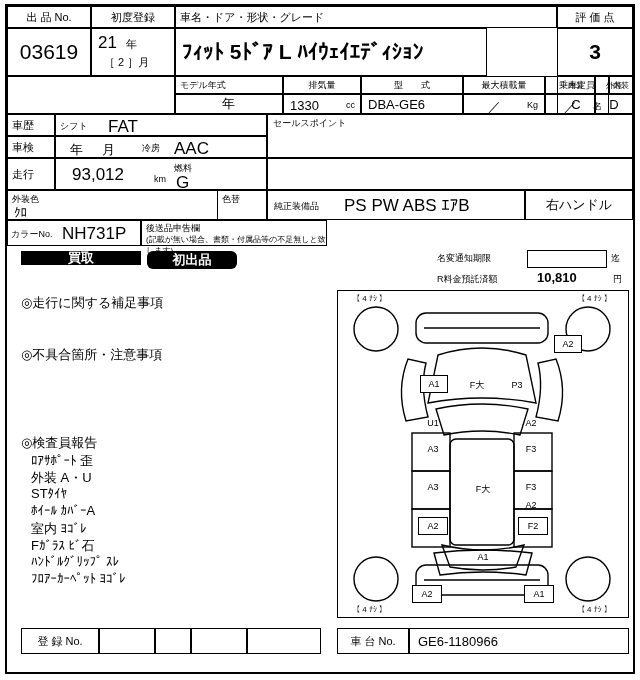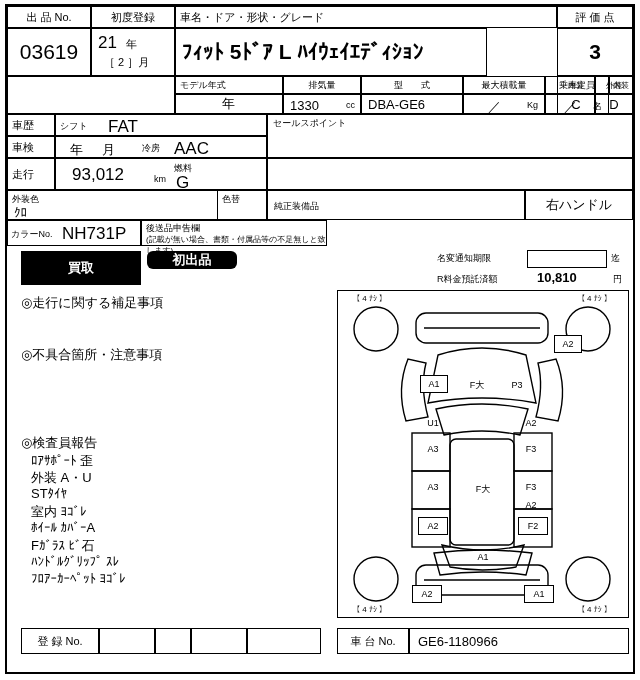--- a/index.html
+++ b/index.html
@@ -153,26 +153,27 @@
     <div style="position:absolute;left:4px;top:13px;" class="xs">(記載が無い場合、書類・付属品等の不足無しと致します)</div>
   </div>
 
   <div class="cell b" style="left:260px;top:108px;width:366px;height:44px;">
     <div style="position:absolute;left:5px;top:2px;" class="sm">セールスポイント</div>
   </div>
   <div class="cell b" style="left:260px;top:152px;width:366px;height:32px;"></div>
 
   <div class="cell b" style="left:260px;top:184px;width:258px;height:30px;">
     <div style="position:absolute;left:6px;top:9px;" class="sm">純正装備品</div>
+    <div style="position:absolute;left:76px;top:5px;" class="lg">PS  PW  ABS  ｴｱB</div>
   </div>
   <div class="cell b" style="left:518px;top:184px;width:108px;height:30px;">
     <div class="ctr md" style="width:100%;height:100%;">右ハンドル</div>
   </div>
 
-  <div class="cell black ctr md bold" style="left:14px;top:245px;width:120px;height:34px;">
+  <div class="cell black ctr md bold" style="left:14px;top:245px;width:120px;height:14px;">
     <span>買取</span>
   </div>
   <div class="cell black ctr md bold" style="left:140px;top:245px;width:90px;height:18px;border-radius:6px;">
     <span>初出品</span>
   </div>
 
   <div class="cell" style="left:430px;top:244px;width:196px;height:16px;text-align:center;">
     <div style="position:absolute;left:0;top:2px;" class="sm">名変通知期限</div>
     <div class="b" style="position:absolute;left:90px;top:0;width:78px;height:16px;">
       <div class="ctr sm" style="width:100%;height:100%;"></div>
@@ -186,22 +187,22 @@
   </div>
 
   <div class="cell md" style="left:14px;top:288px;width:300px;height:18px;">◎走行に関する補足事項</div>
   <div class="cell md" style="left:14px;top:340px;width:300px;height:18px;">◎不具合箇所・注意事項</div>
   <div class="cell md" style="left:14px;top:428px;width:300px;height:18px;">◎検査員報告</div>
 
   <div class="cell" style="left:24px;top:446px;width:300px;height:160px;">
     <div class="md" style="height:17px;">ﾛｱｻﾎﾟｰﾄ 歪</div>
     <div class="md" style="height:17px;">外装 A・U</div>
     <div class="md" style="height:17px;">STﾀｲﾔ</div>
+    <div class="md" style="height:17px;">ﾎｲｰﾙ ｶﾊﾞｰA</div>
     <div class="md" style="height:17px;">室内 ﾖｺﾞﾚ</div>
-    <div class="md" style="height:17px;">ﾎｲｰﾙ ｶﾊﾞｰA</div>
     <div class="md" style="height:17px;">Fｶﾞﾗｽ ﾋﾞ石</div>
     <div class="md" style="height:17px;">ﾊﾝﾄﾞﾙｸﾞﾘｯﾌﾟ ｽﾚ</div>
     <div class="md" style="height:17px;">ﾌﾛｱｰｶｰﾍﾟｯﾄ ﾖｺﾞﾚ</div>
   </div>
 
   <div class="cell b" style="left:330px;top:284px;width:292px;height:328px;background:#fff;">
 
     <div class="xs" style="position:absolute;left:14px;top:3px;">【 4 ﾅｼ 】</div>
     <div class="xs" style="position:absolute;right:16px;top:3px;">【 4 ﾅｼ 】</div>
     <div class="xs" style="position:absolute;left:14px;bottom:3px;">【 4 ﾅｼ 】</div>

